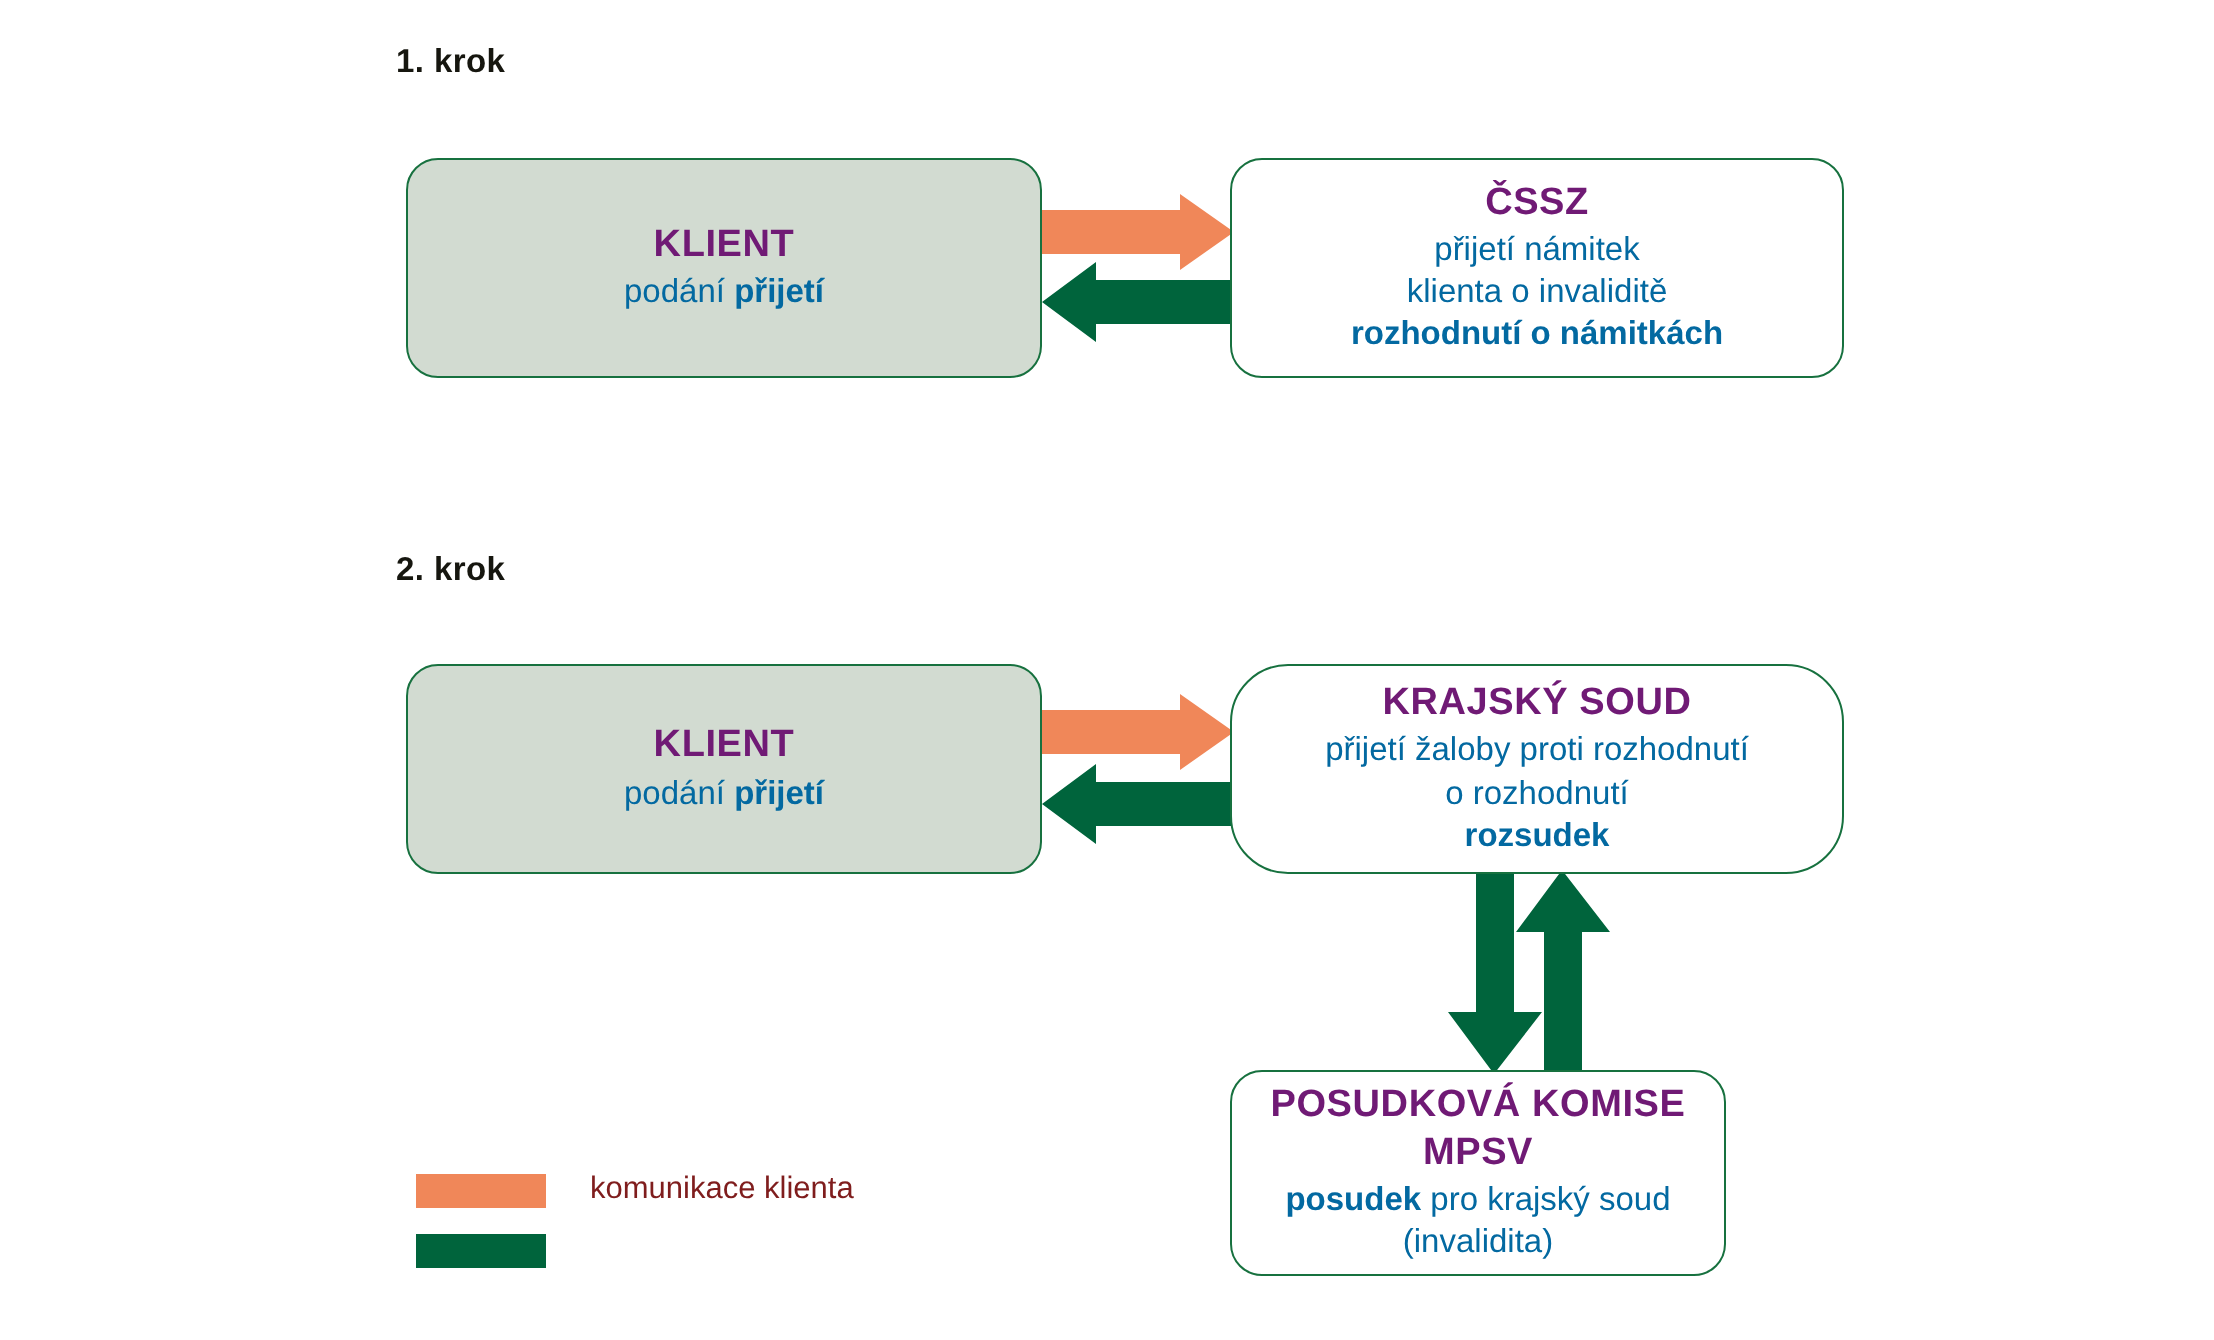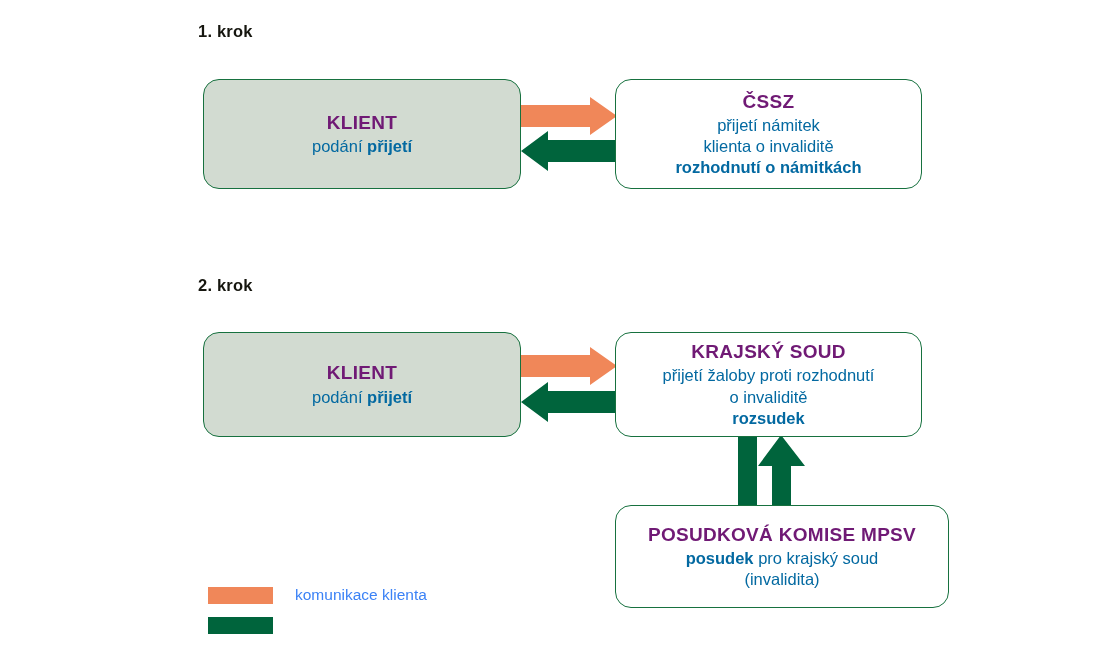--- a/index.html
+++ b/index.html
@@ -66,22 +66,22 @@
     color: #0369a1;
     white-space: nowrap;
   }
   .node .line b { font-weight: bold; }
   .node .line.strong { font-weight: bold; }
 
   
   #node-klient-1  { left: 203px; top: 79px;  width: 318px; height: 110px; }
   #node-cssz      { left: 615px; top: 79px;  width: 307px; height: 110px; }
   #node-klient-2  { left: 203px; top: 332px; width: 318px; height: 105px; }
-  #node-soud      { left: 615px; top: 332px; width: 307px; height: 105px; }
-  #node-pk        { left: 615px; top: 505px; width: 334px; height: 103px; }
+  #node-soud      { left: 615px; top: 332px; width: 307px; height: 105px; border-radius: 29px; }
+  #node-pk        { left: 615px; top: 535px; width: 248px; height: 103px; }
 
   
   .arrow-layer {
     position: absolute;
     left: 0; top: 0;
     width: 1107px; height: 670px;
     z-index: 2;
     pointer-events: none;
   }
 
@@ -97,21 +97,21 @@
     height: 30px;
   }
   .legend-swatch {
     width: 65px;
     height: 17px;
     flex: none;
   }
   .legend-text {
     margin-left: 22px;
     font-size: 15.5px;
-    color: #3b82f6;
+    color: #7f1d1d;
     white-space: nowrap;
   }
 </style>
 </head>
 <body>
 
 <div class="canvas">
 
   <div class="step-label" id="step1-label">1. krok</div>
   <div class="step-label" id="step2-label">2. krok</div>
@@ -148,21 +148,21 @@
   <div class="node filled" id="node-klient-2">
     <div class="title">KLIENT</div>
     <div class="line">
       <span>podání </span><b>přijetí</b>
     </div>
   </div>
 
   <div class="node" id="node-soud">
     <div class="title">KRAJSKÝ SOUD</div>
     <div class="line">přijetí žaloby proti rozhodnutí</div>
-    <div class="line">o invaliditě</div>
+    <div class="line">o rozhodnutí</div>
     <div class="line strong">rozsudek</div>
   </div>
 
   <div class="node" id="node-pk">
     <div class="title">POSUDKOVÁ KOMISE MPSV</div>
     <div class="line">
       <b>posudek</b><span> pro krajský soud</span>
     </div>
     <div class="line">(invalidita)</div>
   </div>

